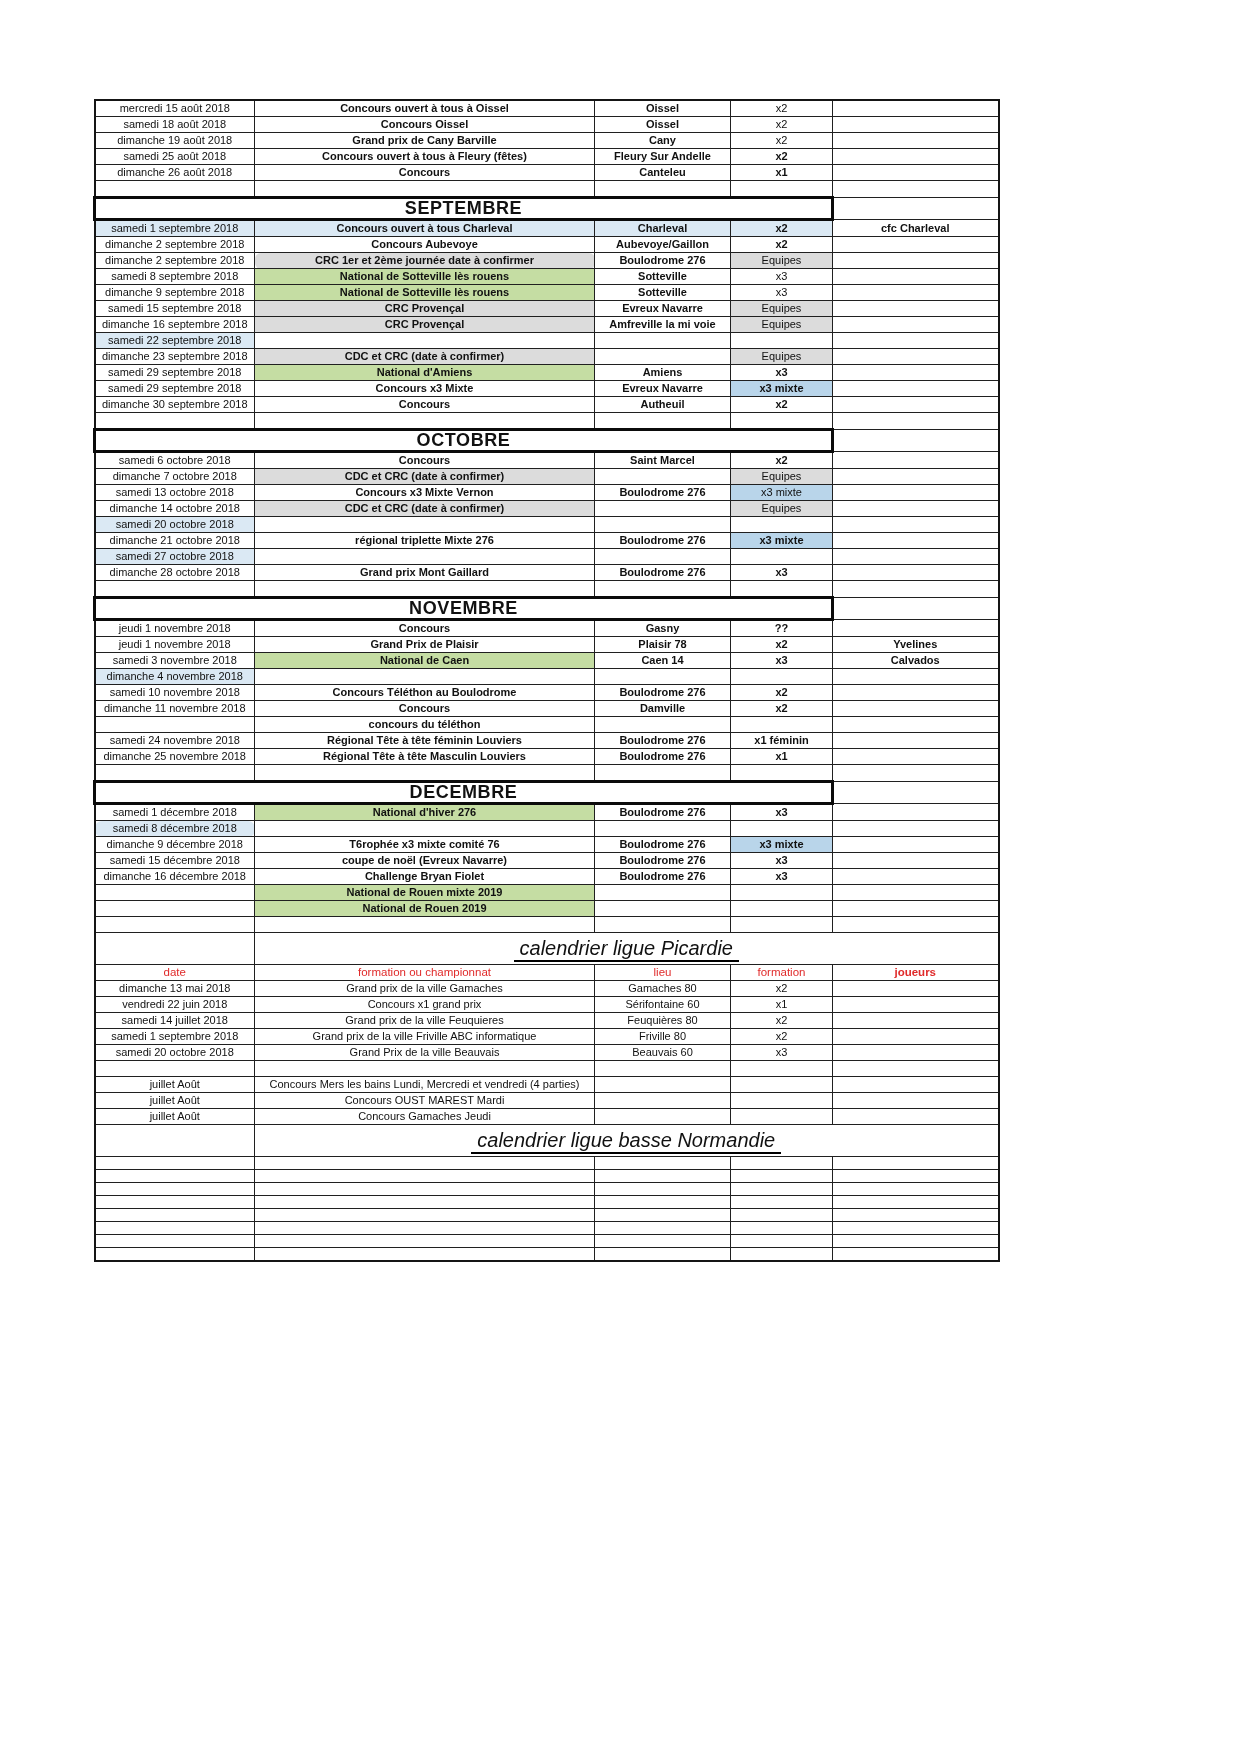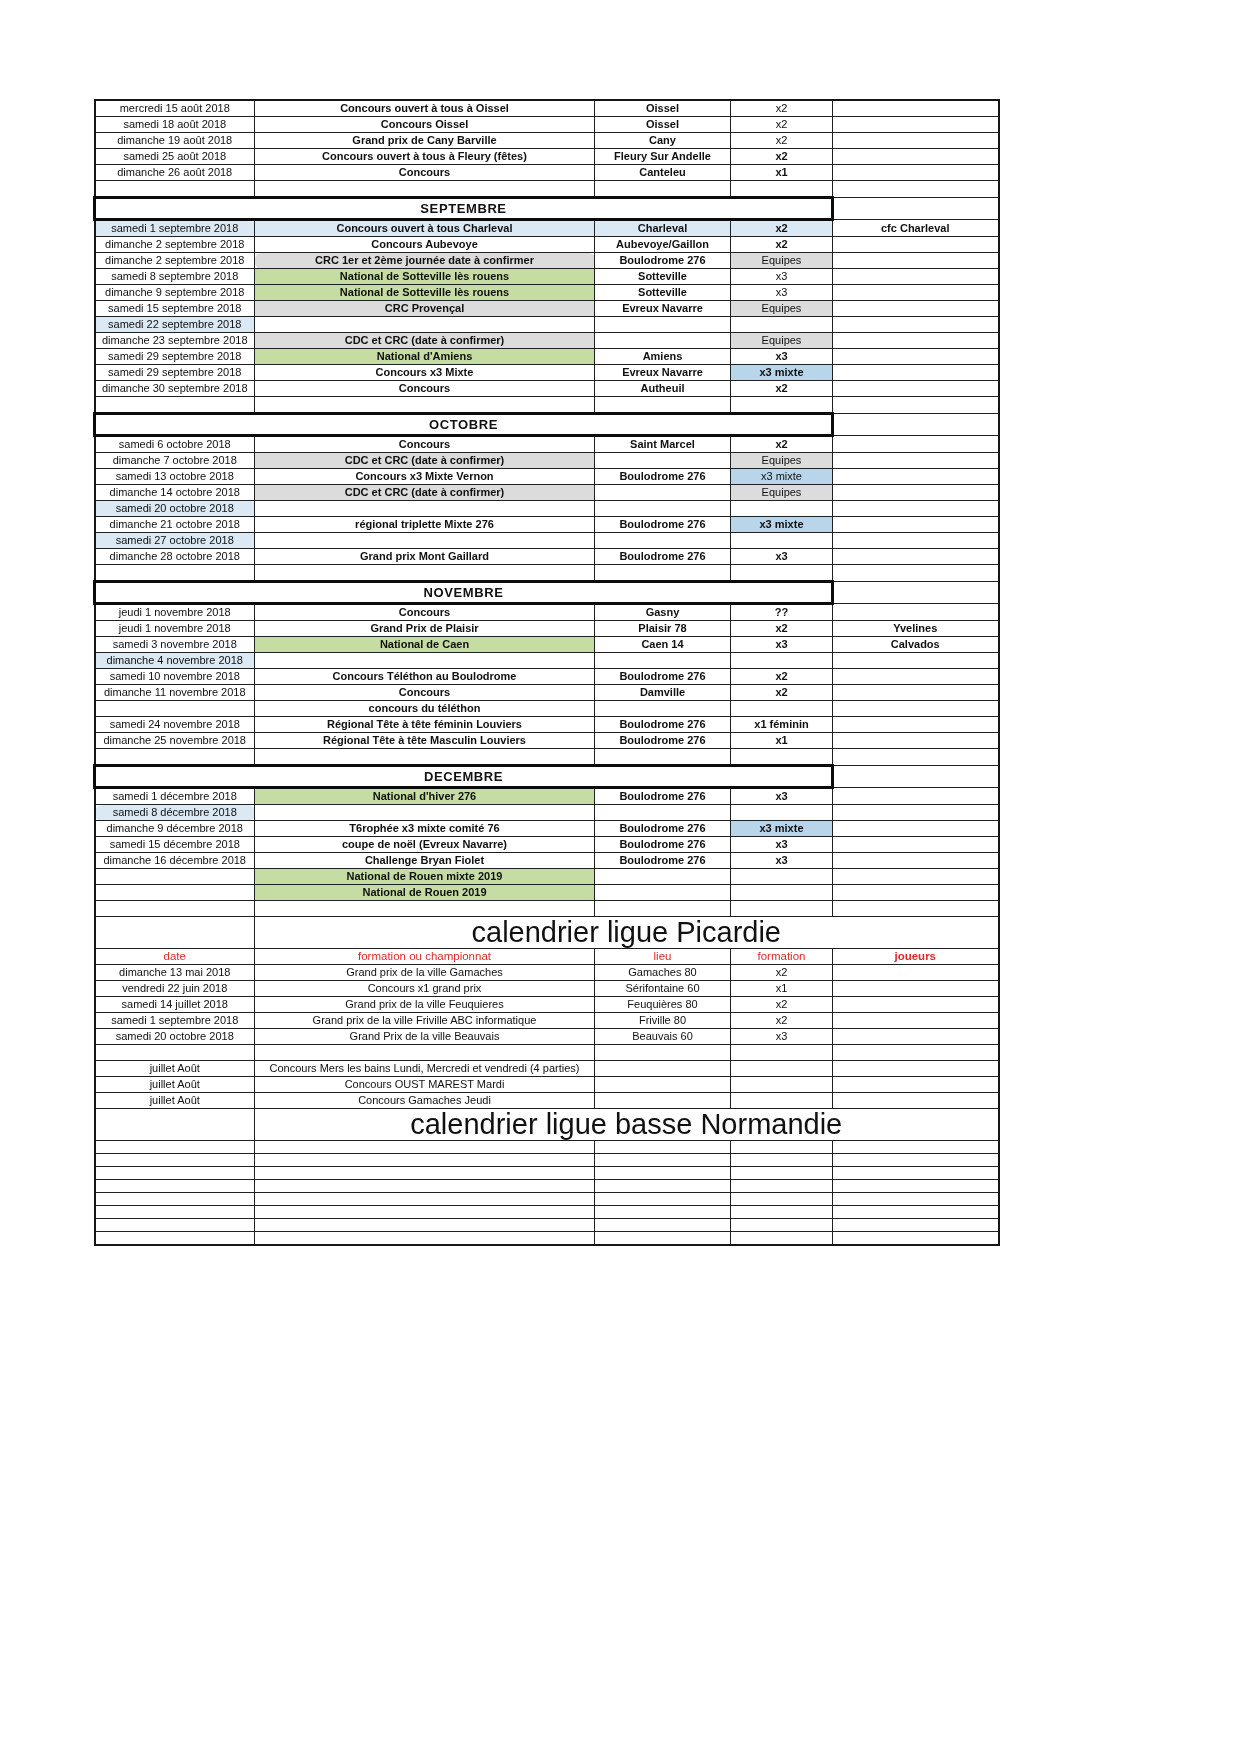--- a/index.html
+++ b/index.html
@@ -2,23 +2,23 @@
 <html><head>
 <meta charset="utf-8">
 <style>
   html,body{margin:0;padding:0;background:#ffffff;}
   body{width:1240px;height:1754px;position:relative;font-family:"Liberation Sans",sans-serif;color:#111;}
   .sheet{position:absolute;left:93px;top:99px;}
   table{border-collapse:collapse;table-layout:fixed;width:904px;border:2px solid #151515;}
   td{border:1px solid #202020;height:15px;font-size:11px;line-height:13px;text-align:center;
      vertical-align:middle;padding:0 2px;overflow:hidden;white-space:nowrap;}
   td.b{font-weight:bold;}
-  td.month{font-weight:bold;font-size:13px;height:19px;border:3px solid #0b0b0b;letter-spacing:.6px;margin-left:44px;}
+  td.month{font-weight:bold;font-size:18px;height:19px;border:3px solid #0b0b0b;letter-spacing:.6px;margin-left:44px;}
   td.month-side{border:1px solid #202020;}
-  td.title-cell{height:31px;font-size:29px;border:1px solid #202020;}
+  td.title-cell{height:31px;font-size:20px;font-style:italic;border:1px solid #202020;}
   td.title-cell span{border-bottom:2.5px solid #000;padding:0 6px 1px 6px;}
   td.colhead{font-size:11.5px;}
   .gap td{height:15px;}
   .gap-sm td{height:12px;}
 </style>
 </head>
 <body>
 
 <div class="sheet">
   <table>
@@ -112,20 +112,27 @@
           <td class="b"></td>
         </tr>
         <tr>
           <td>samedi 15 septembre 2018</td>
           <td class="b" style="background: rgb(220, 220, 220);">CRC Provençal</td>
           <td class="b">Evreux Navarre</td>
           <td style="background: rgb(220, 220, 220);">Equipes</td>
           <td class="b"></td>
         </tr>
         <tr>
+          <td>dimanche 16 septembre 2018</td>
+          <td class="b" style="background: rgb(220, 220, 220);">CRC Provençal</td>
+          <td class="b">Amfreville la mi voie</td>
+          <td style="background: rgb(220, 220, 220);">Equipes</td>
+          <td class="b"></td>
+        </tr>
+        <tr>
           <td style="background: rgb(219, 233, 244); margin-left: 25px;">samedi 22 septembre 2018</td>
           <td class="b"></td>
           <td class="b"></td>
           <td class="b"></td>
           <td class="b"></td>
         </tr>
         <tr>
           <td>dimanche 23 septembre 2018</td>
           <td class="b" style="background: rgb(220, 220, 220);">CDC et CRC (date à confirmer)</td>
           <td class="b"></td>

